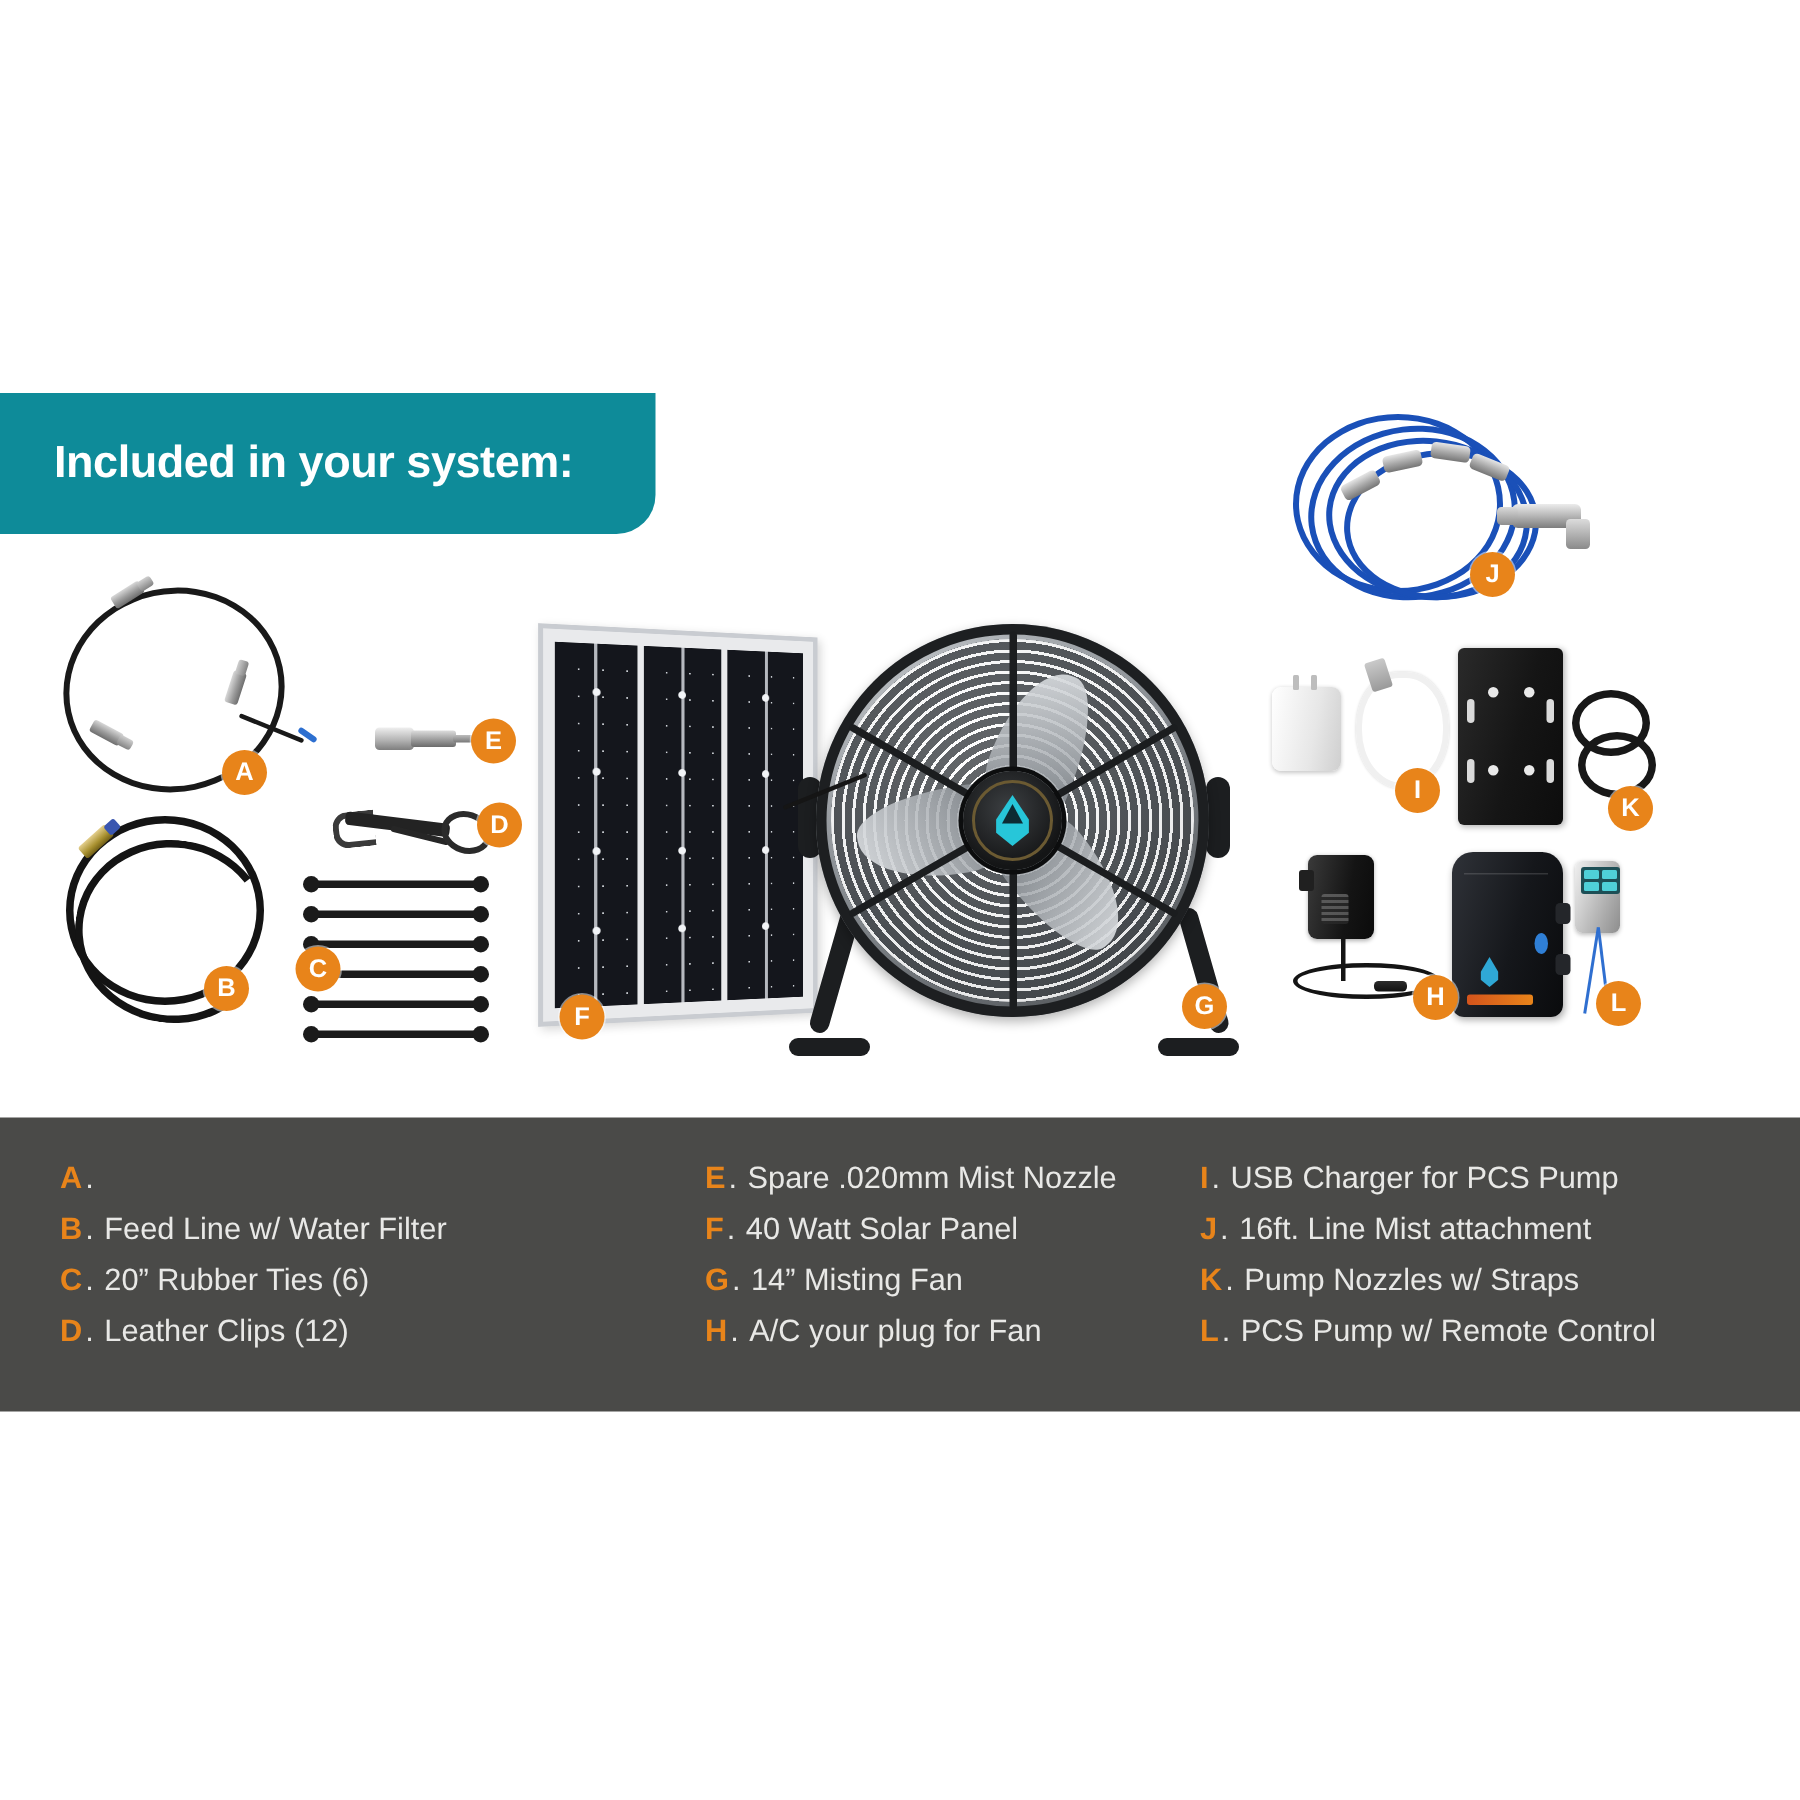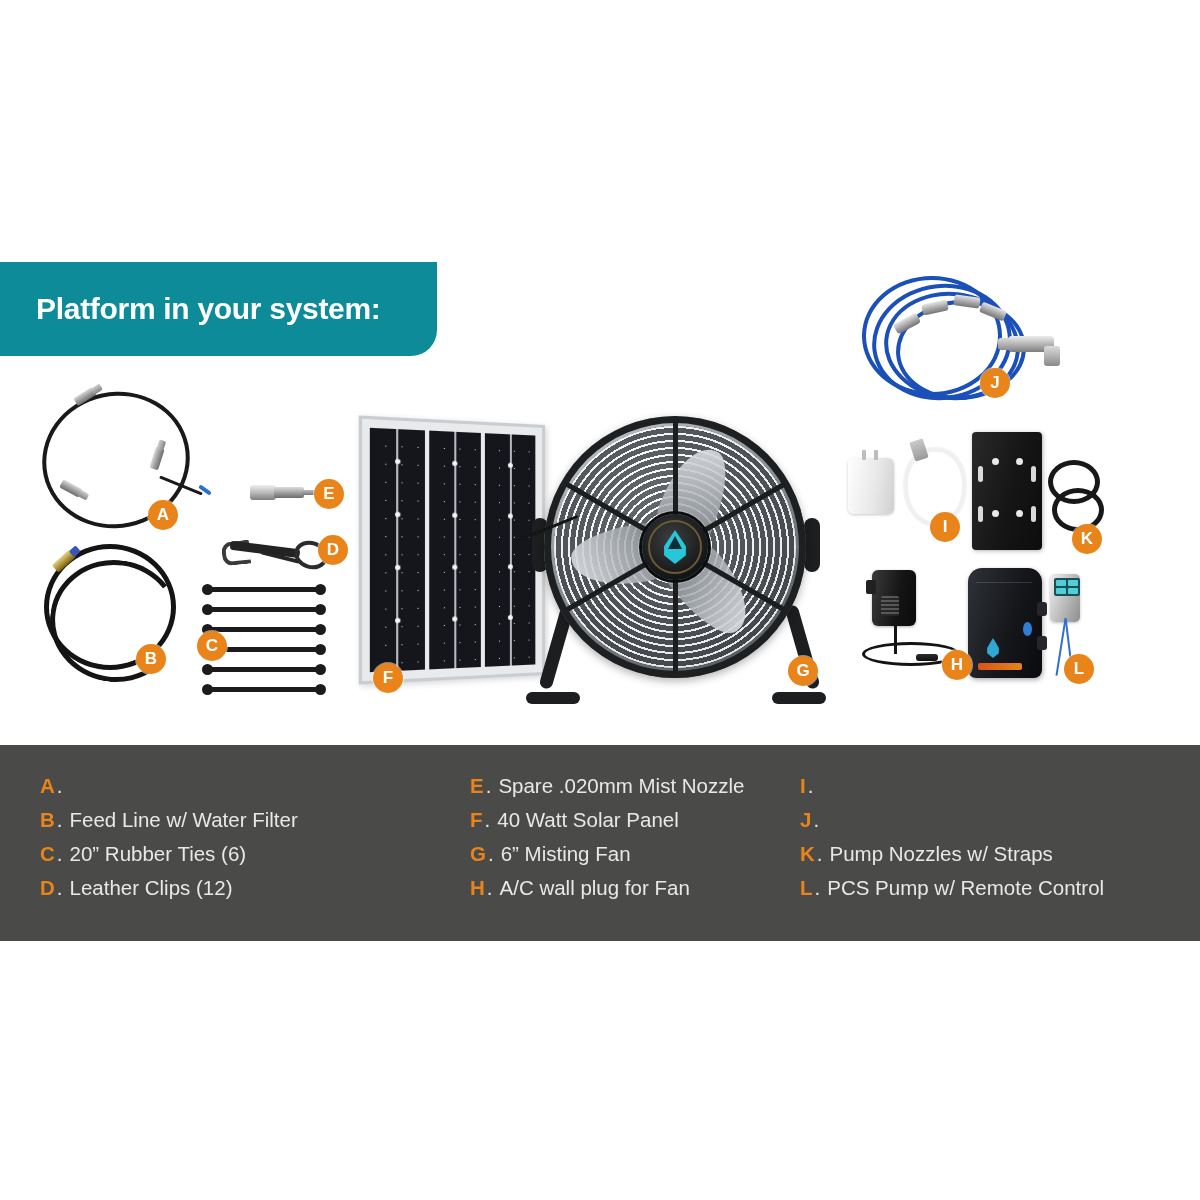--- a/index.html
+++ b/index.html
@@ -516,21 +516,21 @@
     color: #e8841a;
     font-weight: bold;
     margin-right: 2px;
   }
   .legend-dot { color: #e8e8e6; margin-right: 7px; }
 </style>
 </head>
 <body>
 
 <div id="header-banner">
-  <span id="header-title">Platform in your system:</span>
+  <span id="header-title">Included in your system:</span>
 </div>
 
 <div id="product-stage">
 
   <div class="item" id="item-a">
     <div class="ring-tube"></div>
     <div class="ring-tail"></div>
     <div class="ring-tip"></div>
     <div class="nozzle" id="nz-a1"></div>
     <div class="nozzle" id="nz-a2"></div>
@@ -730,37 +730,39 @@
         <span>Spare .020mm Mist Nozzle</span>
       </div>
       <div class="legend-item">
         <span class="legend-letter">F</span>
         <span class="legend-dot">.</span>
         <span>40 Watt Solar Panel</span>
       </div>
       <div class="legend-item">
         <span class="legend-letter">G</span>
         <span class="legend-dot">.</span>
-        <span>6” Misting Fan</span>
+        <span>14” Misting Fan</span>
       </div>
       <div class="legend-item">
         <span class="legend-letter">H</span>
         <span class="legend-dot">.</span>
-        <span>A/C wall plug for Fan</span>
+        <span>A/C your plug for Fan</span>
       </div>
     </div>
 
     <div class="legend-col" id="legend-col-3">
       <div class="legend-item">
         <span class="legend-letter">I</span>
         <span class="legend-dot">.</span>
+        <span>USB Charger for PCS Pump</span>
       </div>
       <div class="legend-item">
         <span class="legend-letter">J</span>
         <span class="legend-dot">.</span>
+        <span>16ft. Line Mist attachment</span>
       </div>
       <div class="legend-item">
         <span class="legend-letter">K</span>
         <span class="legend-dot">.</span>
         <span>Pump Nozzles w/ Straps</span>
       </div>
       <div class="legend-item">
         <span class="legend-letter">L</span>
         <span class="legend-dot">.</span>
         <span>PCS Pump w/ Remote Control</span>

